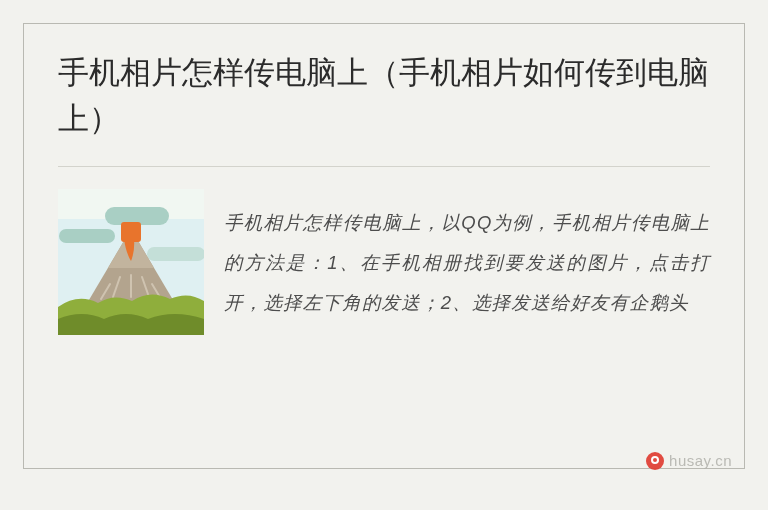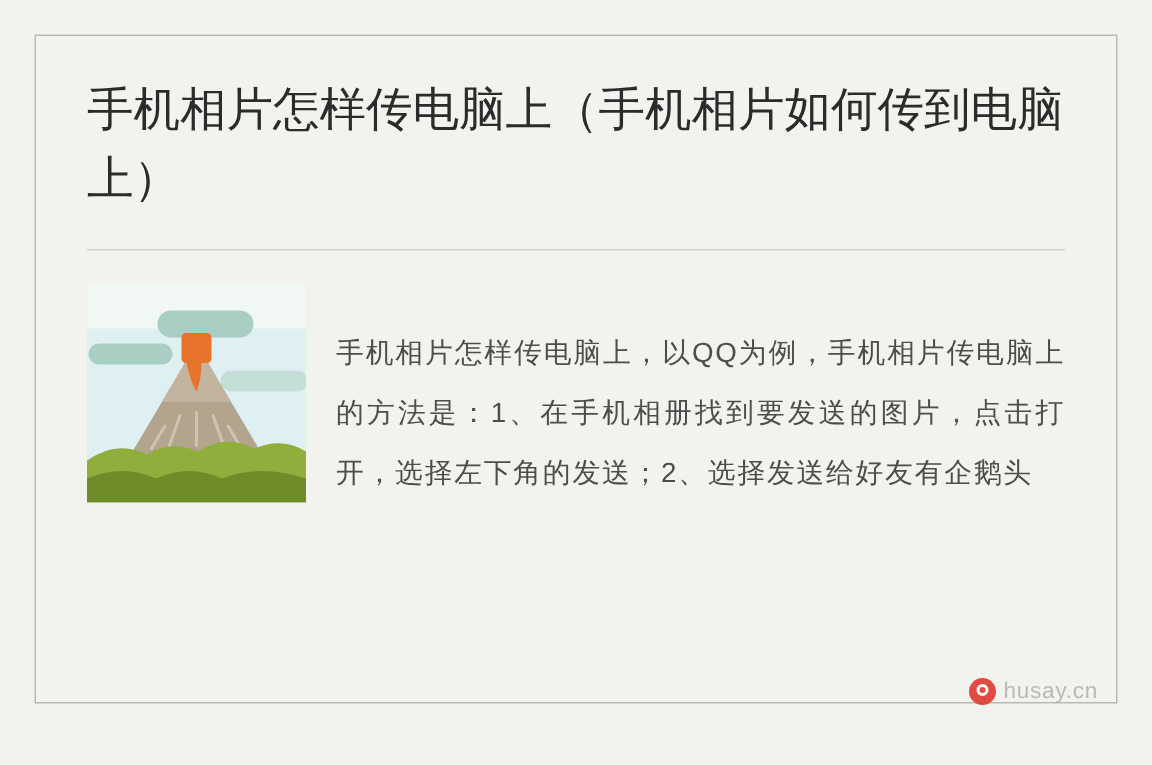--- a/index.html
+++ b/index.html
@@ -48,21 +48,22 @@
     padding-top: 2px;
   }
   .divider {
     margin-top: 24px;
     border-top: 1px solid #d3d3cc;
     width: 100%;
   }
   .body-area {
     margin-top: 22px;
     display: flex;
-    align-items: flex-end;
+    align-items: center;
+    font-style: italic;
   }
   .thumb {
     flex: 0 0 auto;
     width: 146px;
     height: 146px;
     margin-right: 20px;
     position: relative;
   }
   .thumb svg {
     display: block;

